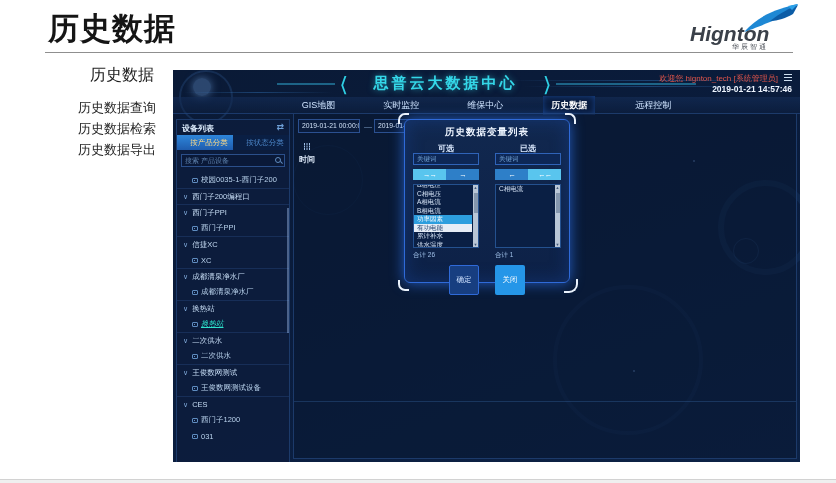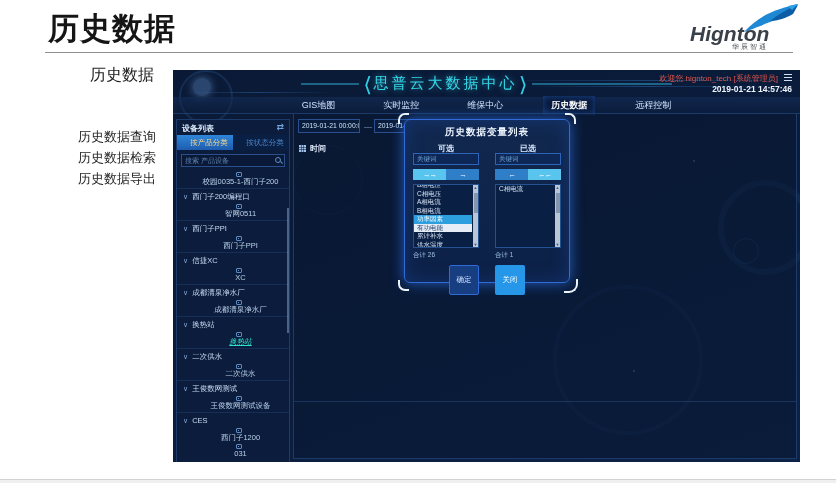--- a/index.html
+++ b/index.html
@@ -13,21 +13,21 @@
   .title-rule { position:absolute; left:45px; top:52px; width:748px; height:1px; background:#8f8f8f; }
   .bottom-strip { position:absolute; left:0; bottom:0; width:836px; height:4px; background:#efefef; border-top:1px solid #d2d2d2; }
 
   .logo { position:absolute; right:40px; top:6px; width:112px; height:44px; }
   .logo-swoosh { position:absolute; right:-6px; top:-4px; }
   .logo-brand { position:absolute; left:6px; top:16px; font-size:21px; font-weight:bold; font-style:italic; color:#3a4049; letter-spacing:0px; }
   .logo-sub { position:absolute; left:48px; top:36px; font-size:7px; color:#4a4f57; letter-spacing:2px; }
 
   .side-nav { position:absolute; left:0; top:62px; width:172px; }
   .side-heading { position:absolute; left:90px; top:3px; font-size:16px; color:#1c1c1c; }
-  .side-items { position:absolute; left:78px; top:64px; }
+  .side-items { position:absolute; left:78px; top:35px; }
   .side-item { font-size:13px; color:#262626; line-height:21px; white-space:nowrap; }
 
   
   .dash {
     position:absolute; left:173px; top:70px; width:627px; height:392px;
     background:linear-gradient(160deg,#0a1a36 0%, #0a1c3c 45%, #0c2246 100%);
     overflow:hidden; font-family:"Liberation Sans","DejaVu Sans",sans-serif;
   }
   .ring { position:absolute; border-radius:50%; border:1px solid rgba(80,150,230,0.16); }
   .r1 { left:6px; top:0px; width:54px; height:54px; border-width:2px; }
@@ -41,21 +41,21 @@
   .cl2 { left:350px; top:16px; width:250px; }
   .cl3 { left:10px; top:22px; width:150px; }
   .dot { position:absolute; width:2px; height:2px; border-radius:50%; background:rgba(140,190,255,0.5); }
 
   .dash-header { position:absolute; left:0; top:0; width:100%; height:26px; }
   .dh-titlewrap { position:absolute; left:0; top:4px; width:100%; display:flex; align-items:center; justify-content:center; }
   .dh-line { height:2px; background:rgba(45,160,200,0.55); }
   .dh-line.l { width:58px; margin-right:4px; }
   .dh-line.r { width:140px; margin-left:4px; }
   .dh-brk { color:#2fd0e4; font-size:13px; font-weight:bold; transform:scaleY(1.4); }
-  .dash-title { color:#34d7e8; font-size:15px; font-weight:normal; letter-spacing:3px; margin:0 0; text-shadow:0 0 6px rgba(50,210,230,0.6); }
+  .dash-title { color:#34d7e8; font-size:15px; font-weight:bold; letter-spacing:3px; margin:0 24px; text-shadow:0 0 6px rgba(50,210,230,0.6); }
   .dh-welcome { position:absolute; right:22px; top:3px; font-size:8px; color:#e0554a; white-space:nowrap; }
   .menu-icon { position:absolute; right:8px; top:4px; width:8px; height:7px; border-top:1px solid #cfe0f0; border-bottom:1px solid #cfe0f0; }
   .menu-icon::after { content:""; display:block; margin-top:2px; height:1px; background:#cfe0f0; }
   .dh-time { position:absolute; right:8px; top:14px; font-size:8.5px; font-weight:bold; color:#eef5ff; }
 
   .dash-nav { position:absolute; left:0; top:27px; width:100%; height:17px; display:flex; align-items:center; justify-content:center; gap:32px;
     background:linear-gradient(180deg, rgba(20,44,86,0.65), rgba(14,32,64,0.35)); border-bottom:1px solid rgba(45,95,170,0.35); }
   .nav-tab { font-size:9px; color:#cfe4ff; cursor:default; padding:3px 8px; white-space:nowrap; }
   .nav-tab.active { background:#0a1c3e; color:#ffffff; font-weight:bold; box-shadow:inset 0 0 6px rgba(40,110,220,0.5); }
 
@@ -66,34 +66,34 @@
   .panel-tabs { display:flex; height:15px; }
   .panel-tab { flex:1; font-size:7.5px; display:flex; align-items:center; justify-content:center; color:#4c86c8; background:#0a1f44; white-space:nowrap;padding-left:8px; }
   .panel-tab.active { background:linear-gradient(180deg,#2e86da,#1e5cae); color:#ffd986; }
   .panel-search { position:relative; margin:4px 4px 2px 4px; height:13px; border:1px solid #2b4f8a; background:rgba(10,24,54,0.7); }
   .search-ph { font-size:7px; color:#5f82ad; line-height:11px; padding-left:3px; }
   .mag-icon { position:absolute; right:3px; top:2px; width:6px; height:6px; border:1px solid #5f8cc0; border-radius:50%; }
   .mag-icon::after { content:""; position:absolute; left:4px; top:4px; width:3px; height:1px; background:#5f8cc0; transform:rotate(45deg); }
   .tree { position:relative; height:288px; overflow:hidden; padding-top:3px; }
   .tree-row { height:16px; display:flex; align-items:center; white-space:nowrap; overflow:hidden; }
   .tree-row.group { padding-left:6px; color:#c6dcf4; font-size:7.5px; border-top:1px solid rgba(32,62,112,0.55); }
-  .tree-row.leaf { padding-left:15px; color:#b9d2ec; font-size:7.5px;flex-direction:column; }
+  .tree-row.leaf { padding-left:15px; color:#b9d2ec; font-size:7.5px; }
   .tree-row.leaf.selected .t-label { color:#2de4cd; font-style:italic; text-decoration:underline; }
   .chev { color:#7fa8d8; font-size:7px; margin-right:4px; }
   .tag-ic { display:inline-block; width:6px; height:5px; border:1px solid #5f8cc0; border-radius:1px; margin-right:3px; position:relative; }
   .tag-ic::after { content:""; position:absolute; left:1px; top:1px; width:1px; height:1px; background:#5f8cc0; }
   .tree-sb { position:absolute; right:0px; top:88px; width:2px; height:125px; background:rgba(170,205,255,0.4); }
 
   
   .content { position:absolute; left:120px; top:43px; width:504px; height:346px; background:rgba(9,24,50,0.55); border:1px solid #1c3a6a; }
   .date-box { position:absolute; top:5px; height:14px; width:62px; border:1px solid #2b5090; background:rgba(12,30,64,0.7);
     font-size:6.8px; color:#cfe0f5; line-height:12px; padding-left:3px; white-space:nowrap; overflow:hidden; }
   .db1 { left:4px; } .db2 { left:80px; }
   .date-dash { position:absolute; left:70px; top:8px; font-size:8px; color:#7fa0c8; }
-  .table-head { position:absolute; left:5px; top:29px; display:flex; align-items:center; gap:4px; }
+  .table-head { position:absolute; left:5px; top:29px; display:flex; align-items:center; gap:4px;flex-direction:column; }
   .grid-icon { width:7px; height:7px; position:relative; }
   .grid-icon::before { content:""; position:absolute; left:0; top:0; width:1.5px; height:1.5px; background:#9fc0e8;
     box-shadow:2.5px 0 #9fc0e8, 5px 0 #9fc0e8, 0 2.5px #9fc0e8, 2.5px 2.5px #9fc0e8, 5px 2.5px #9fc0e8, 0 5px #9fc0e8, 2.5px 5px #9fc0e8, 5px 5px #9fc0e8; }
   .th-label { font-size:8px; font-weight:bold; color:#dce8f8; }
   .table-line { position:absolute; left:0; top:287px; width:100%; height:1px; background:rgba(70,125,195,0.28); }
 
   
   .modal { position:absolute; left:110px; top:5px; width:166px; height:164px; z-index:6;
     background:linear-gradient(180deg,#11284f 0%, #0d2147 100%);
     border:1px solid #2f6ad8; border-radius:6px; box-shadow:0 0 14px rgba(45,115,235,0.75), inset 0 0 18px rgba(30,80,180,0.35); }
@@ -202,24 +202,20 @@
     </div>
     <div class="tree" id="device-tree">
         <div class="tree-row leaf">
           <span class="tag-ic"></span>
           <span class="t-label">校园0035-1-西门子200</span>
         </div>
         <div class="tree-row group">
           <span class="chev">∨</span>
           <span class="t-label">西门子200编程口</span>
         </div>
-        <div class="tree-row leaf">
-          <span class="tag-ic"></span>
-          <span class="t-label">智网0511</span>
-        </div>
         <div class="tree-row group">
           <span class="chev">∨</span>
           <span class="t-label">西门子PPI</span>
         </div>
         <div class="tree-row leaf">
           <span class="tag-ic"></span>
           <span class="t-label">西门子PPI</span>
         </div>
         <div class="tree-row group">
           <span class="chev">∨</span>

